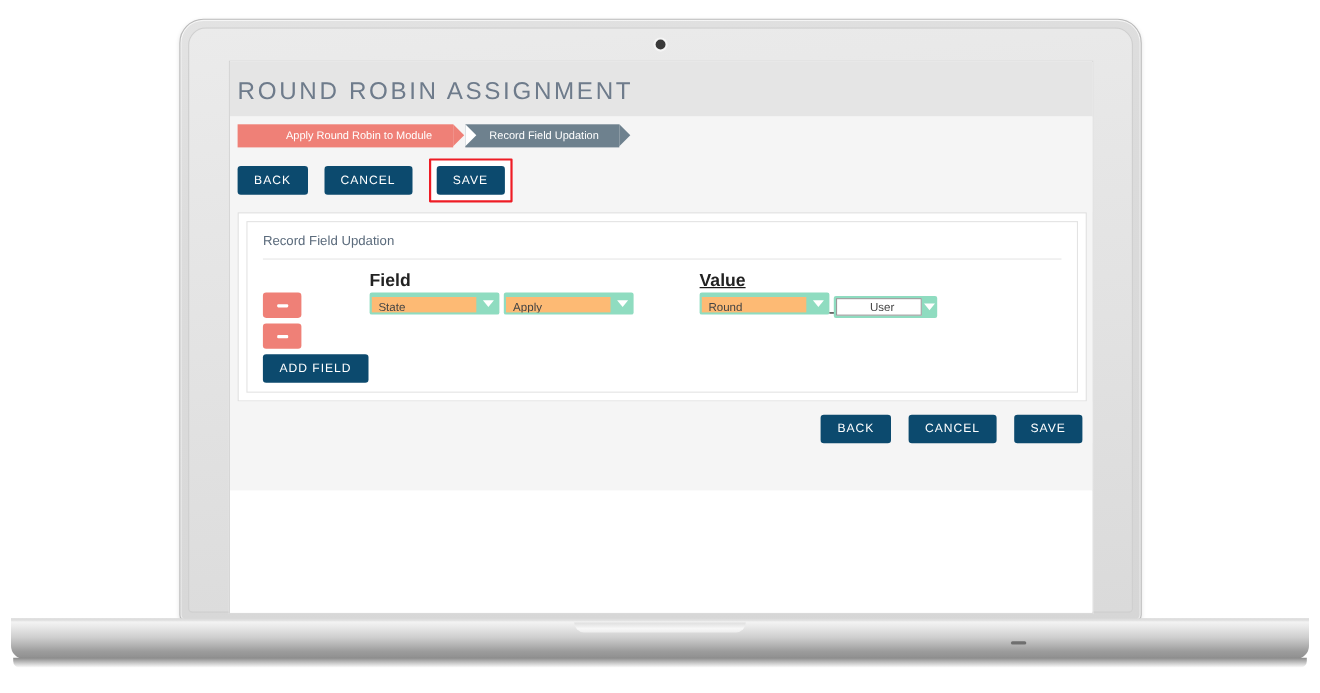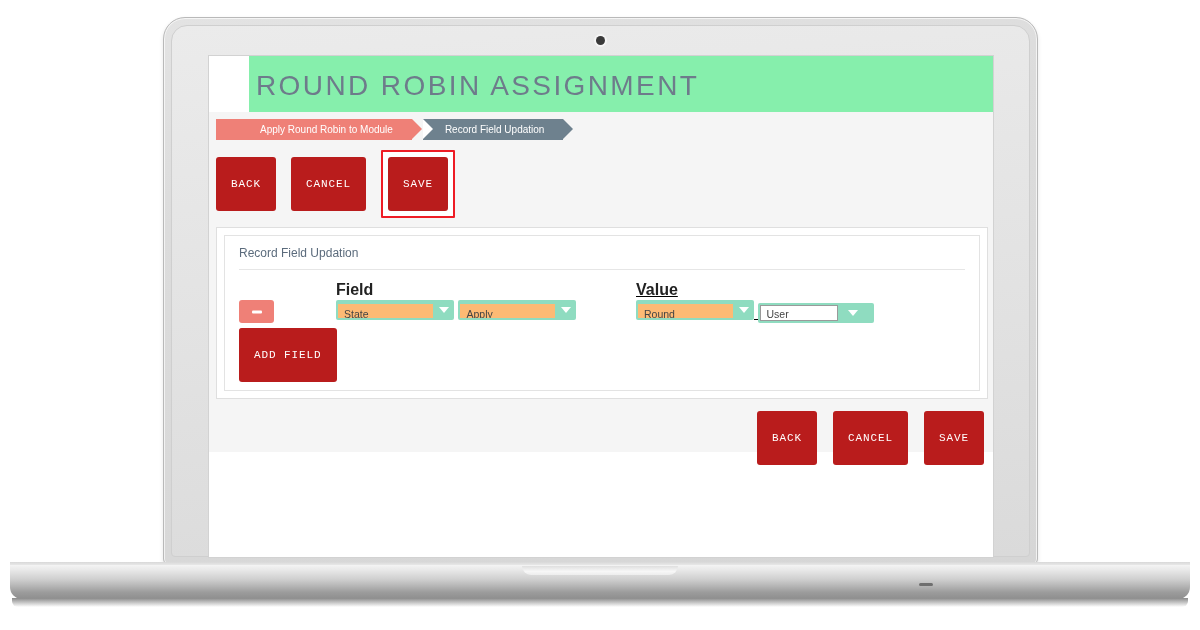--- a/index.html
+++ b/index.html
@@ -132,27 +132,26 @@
     background: #ffffff;
   }
 
   .app-body {
     background: #f5f5f5;
     padding: 0 0 14px 0;
     height: 340px;
   }
 
   .page-title {
-    font-size: 28px;
+    font-size: 22px;
     letter-spacing: 2.4px;
     color: #6e7b8b;
     font-weight: 400;
     padding: 14px 0 10px 7px;
-    background: #86efac;
-    margin-left: 40px;
+    background: #e5e5e5;
   }
 
   
   .breadcrumb {
     display: flex;
     align-items: center;
     padding-left: 7px;
     background: #f5f5f5;
     padding-top: 7px;
   }
@@ -193,29 +192,29 @@
     position: absolute;
     right: -10px; top: 0;
     width: 0; height: 0;
     border-top: 10.5px solid transparent;
     border-bottom: 10.5px solid transparent;
     border-left: 10px solid #6e818e;
   }
 
   
   .btn-coral {
-    background: #b91c1c;
+    background: #0c4a6e;
     color: #ffffff;
     border: none;
     border-radius: 3px;
     font-size: 11px;
     letter-spacing: 0.9px;
-    padding: 21px 15px;
+    padding: 7px 15px;
     cursor: pointer;
-    font-family: Liberation Mono, monospace;
+    font-family: Liberation Sans, sans-serif;
   }
 
   .toolbar {
     display: flex;
     align-items: center;
     gap: 15px;
     padding: 10px 0 9px 7px;
     background: #f5f5f5;
   }
 
@@ -320,21 +319,21 @@
   }
   .select-mint .sel-arrow i {
     display: block;
     width: 0; height: 0;
     border-left: 5px solid transparent;
     border-right: 5px solid transparent;
     border-top: 6px solid #ffffff;
   }
 
   
-  .select-mint.combo { width: 116px; }
+  .select-mint.combo { width: 94px; text-align: center; }
   .select-mint.combo .sel-text {
     background: #ffffff;
     border: 1px solid #9a9a9a;
     margin: 2px 0 2px 2px;
     line-height: 14px;
     padding: 1px 0 0 5px;
     flex: 0 0 78px;
   }
   .select-mint.combo .sel-arrow { width: 30px; }
 

